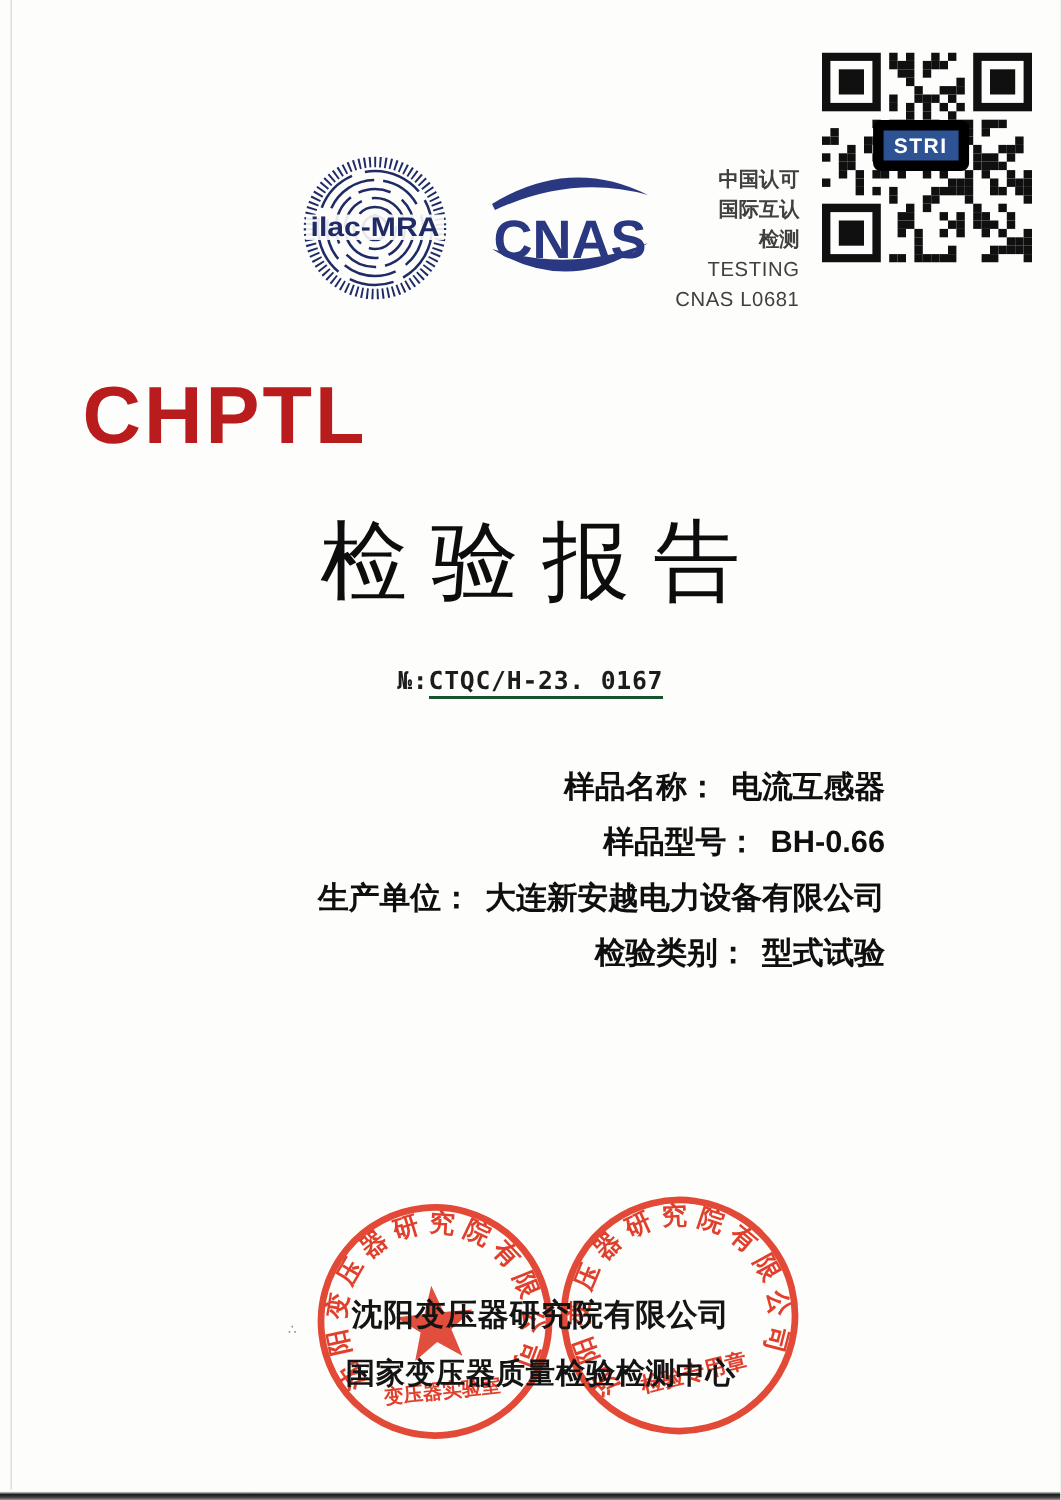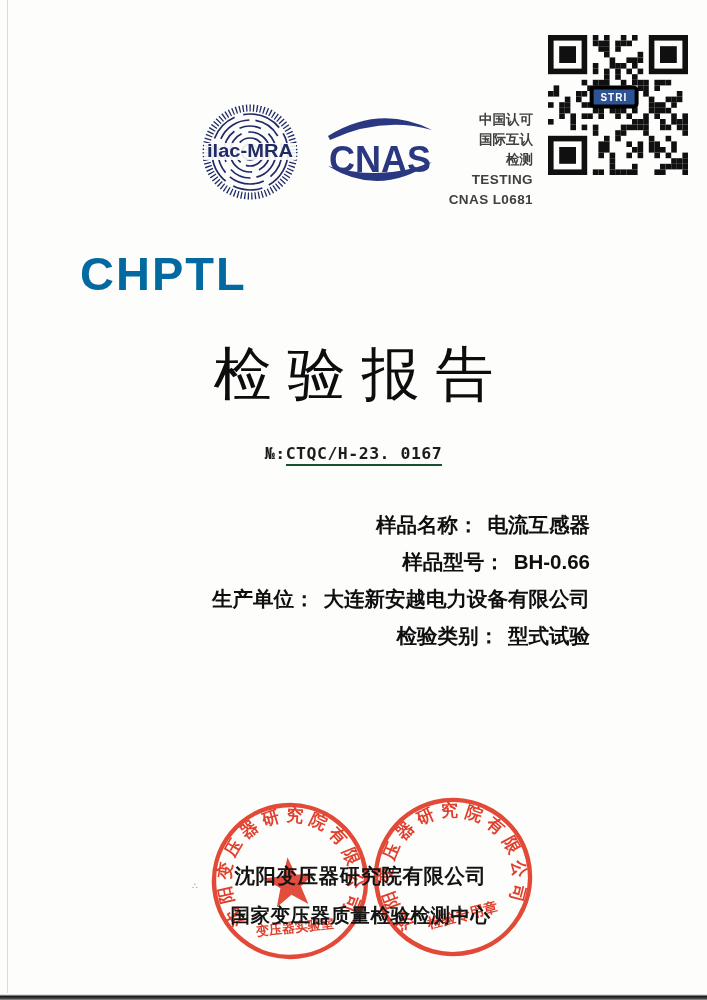--- a/index.html
+++ b/index.html
@@ -7,29 +7,29 @@
         font-family:"Liberation Sans",sans-serif;color:#111;}
   .abs{position:absolute;}
 
   
   .cma{left:58px;top:110px;width:132px;text-align:center;}
   .cma-num{margin-top:3px;font-size:13.5px;font-weight:700;letter-spacing:.5px;color:#0d0d0d;}
   .ilac{left:201px;top:103px;width:98px;height:98px;}
   .cnas{left:324px;top:110px;width:112px;height:84px;}
   .acc{left:443px;top:110px;width:90px;text-align:right;font-size:13.5px;line-height:20px;
        color:#404040;font-weight:600;}
-  .acc .b{font-weight:700;letter-spacing:.4px;}
+  .acc .b{font-weight:400;letter-spacing:.4px;}
 
   
   .qr{left:548px;top:35px;width:140px;height:140px;}
   .qr-pill{position:absolute;left:47%;top:44%;transform:translate(-50%,-50%);
-           background:#2d5394;color:#fff;font-size:10px;font-weight:800;letter-spacing:1px;
-           padding:2px 7px;border-radius:5px;border:4px solid #000000;}
-
-  .brand{left:80px;top:246px;font-size:47px;font-weight:800;color:#0369a1;letter-spacing:2px;}
+           background:#2d5394;color:#fff;font-size:14px;font-weight:800;letter-spacing:1px;
+           padding:2px 7px;border-radius:5px;border:7px solid #000000;}
+
+  .brand{left:55px;top:246px;font-size:54px;font-weight:800;color:#b91c1c;letter-spacing:2px;}
 
   .title{top:336px;width:100%;text-align:center;font-size:58px;font-weight:400;color:#0d0d0d;
          letter-spacing:16px;text-indent:16px;}
 
   .report-no{top:444px;width:100%;text-align:center;font-family:"DejaVu Sans Mono",monospace;
              font-size:16.5px;font-weight:700;color:#1c1c1c;letter-spacing:.5px;}
   .report-no .code{border-bottom:2px solid #14532d;padding-bottom:1px;}
 
   .fields{left:212px;top:506px;text-align:right;}
   .frow{height:37px;line-height:37px;font-size:20.5px;font-weight:700;color:#0f0f0f;white-space:nowrap;}

